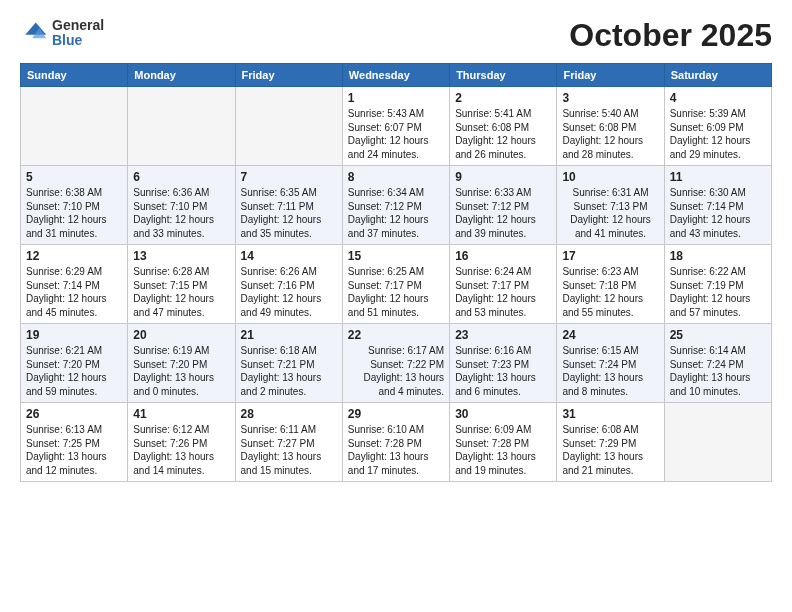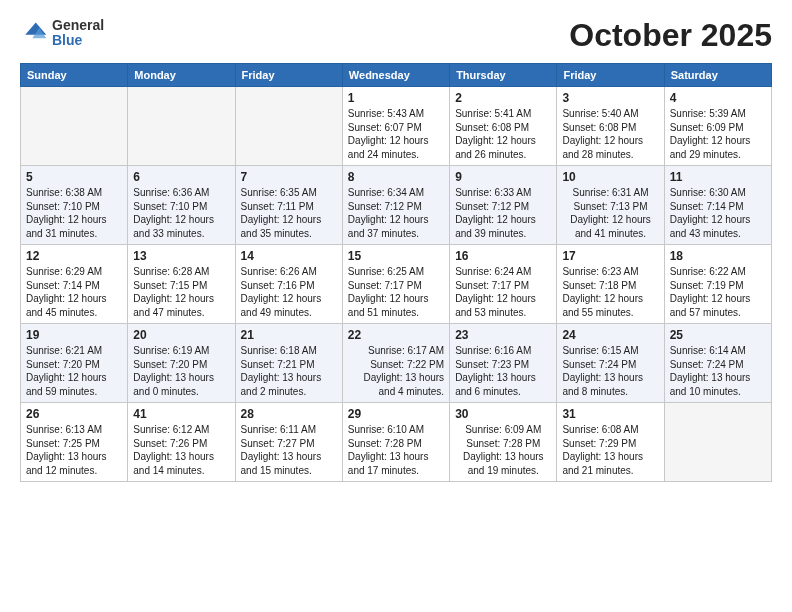--- a/index.html
+++ b/index.html
@@ -340,21 +340,21 @@
           </td>
           <td>
             <span class="day-num">29</span>
             <div class="day-info" style="white-space: pre-line;">Sunrise: 6:10 AM
 Sunset: 7:28 PM
 Daylight: 13 hours
 and 17 minutes.</div>
           </td>
           <td>
             <span class="day-num">30</span>
-            <div class="day-info" style="white-space: pre-line; text-align: center;">Sunrise: 6:09 AM
+            <div class="day-info" style="white-space: pre-line;">Sunrise: 6:09 AM
 Sunset: 7:28 PM
 Daylight: 13 hours
 and 19 minutes.</div>
           </td>
           <td>
             <span class="day-num">31</span>
             <div class="day-info" style="white-space: pre-line;">Sunrise: 6:08 AM
 Sunset: 7:29 PM
 Daylight: 13 hours
 and 21 minutes.</div>

